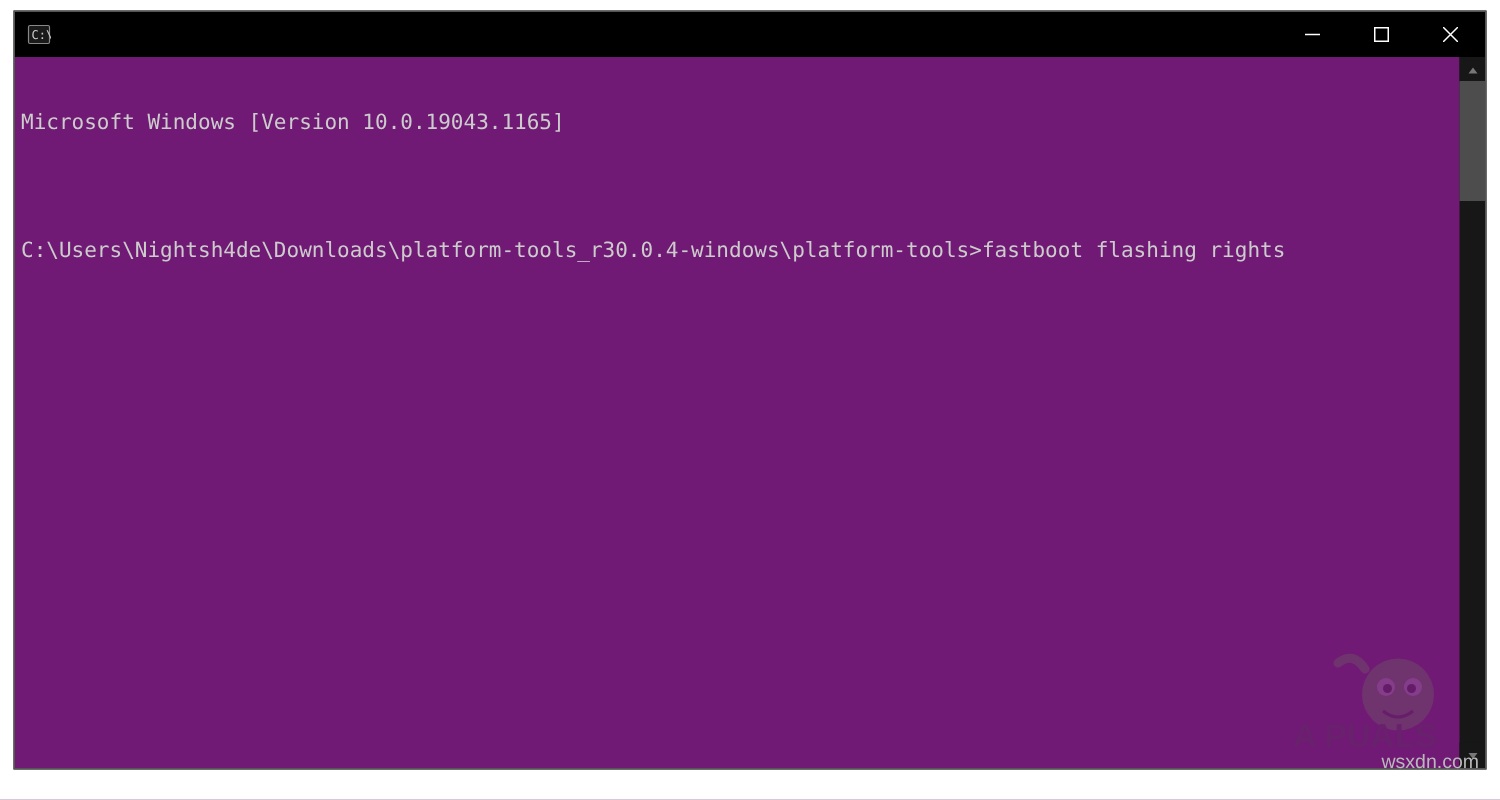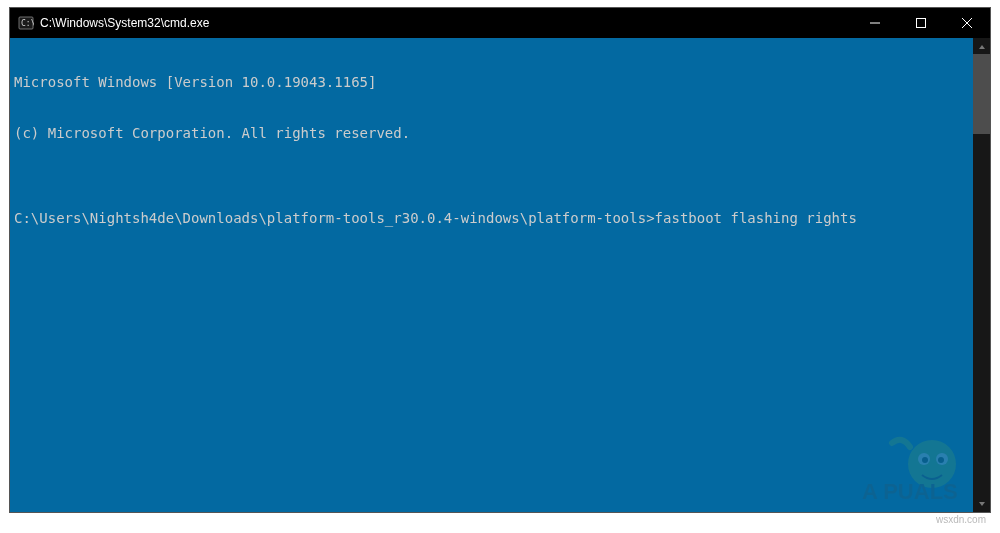--- a/index.html
+++ b/index.html
@@ -47,21 +47,21 @@
     height: 30px;
     display: flex;
     align-items: center;
     justify-content: center;
     color: #ffffff;
   }
   .winbtn svg { width: 10px; height: 10px; stroke: #ffffff; stroke-width: 1; fill: none; }
   .client {
     position: relative;
     flex: 1 1 auto;
-    background: #0369a1;
+    background: #701a75;
     overflow: hidden;
   }
   .terminal {
     position: absolute;
     left: 0; top: 0; right: 0; bottom: 0;
     padding: 2px 4px 0 4px;
     color: #cccccc;
     font-family: Consolas, "Lucida Console", monospace;
     font-size: 14px;
     line-height: 17px;
@@ -101,39 +101,38 @@
     position: absolute;
     right: 28px;
     bottom: 20px;
     opacity: 0.15;
     pointer-events: none;
   }
   .watermark svg { width: 110px; height: 80px; }
   .footer-note {
     position: absolute;
     right: 14px;
-    bottom: 8px;
-    font-size: 10px;
+    bottom: 18px;
+    font-size: 13px;
     color: #b9b9b9;
     font-family: Arial, sans-serif;
   }
 </style>
 </head>
 <body>
 
 <div class="window">
 
   <div class="titlebar">
     <span class="icon">
       <svg viewBox="0 0 16 16">
         <rect x="1" y="2" width="14" height="12" rx="1" fill="#1a1a1a" stroke="#888" stroke-width="0.8"></rect>
         <text x="3" y="11" font-size="8" font-family="Consolas,monospace" fill="#ccc">C:\</text>
       </svg>
     </span>
-    <span class="title">C:\Windows\System32\cmd.exe</span>
     <span class="spacer"></span>
     <div class="winbtn">
       <svg viewBox="0 0 10 10">
           <path d="M0 5 H10"></path>
         </svg>
     </div>
     <div class="winbtn">
       <svg viewBox="0 0 10 10">
           <rect x="0.5" y="0.5" width="9" height="9"></rect>
         </svg>
@@ -141,21 +140,20 @@
     <div class="winbtn close">
       <svg viewBox="0 0 10 10">
           <path d="M0 0 L10 10 M10 0 L0 10"></path>
         </svg>
     </div>
   </div>
 
   <div class="client">
     <div class="terminal">
       <span class="line">Microsoft Windows [Version 10.0.19043.1165]</span>
-      <span class="line">(c) Microsoft Corporation. All rights reserved.</span>
       <span class="line"></span>
       <span class="line"><span>C:\Users\Nightsh4de\Downloads\platform-tools_r30.0.4-windows\platform-tools&gt;</span><span>fastboot flashing rights</span></span>
     </div>
 
     <div class="scrollbar">
       <div class="scroll-btn up">
         <svg viewBox="0 0 8 8">
             <path d="M4 2 L7 6 L1 6 Z"></path>
           </svg>
       </div>

